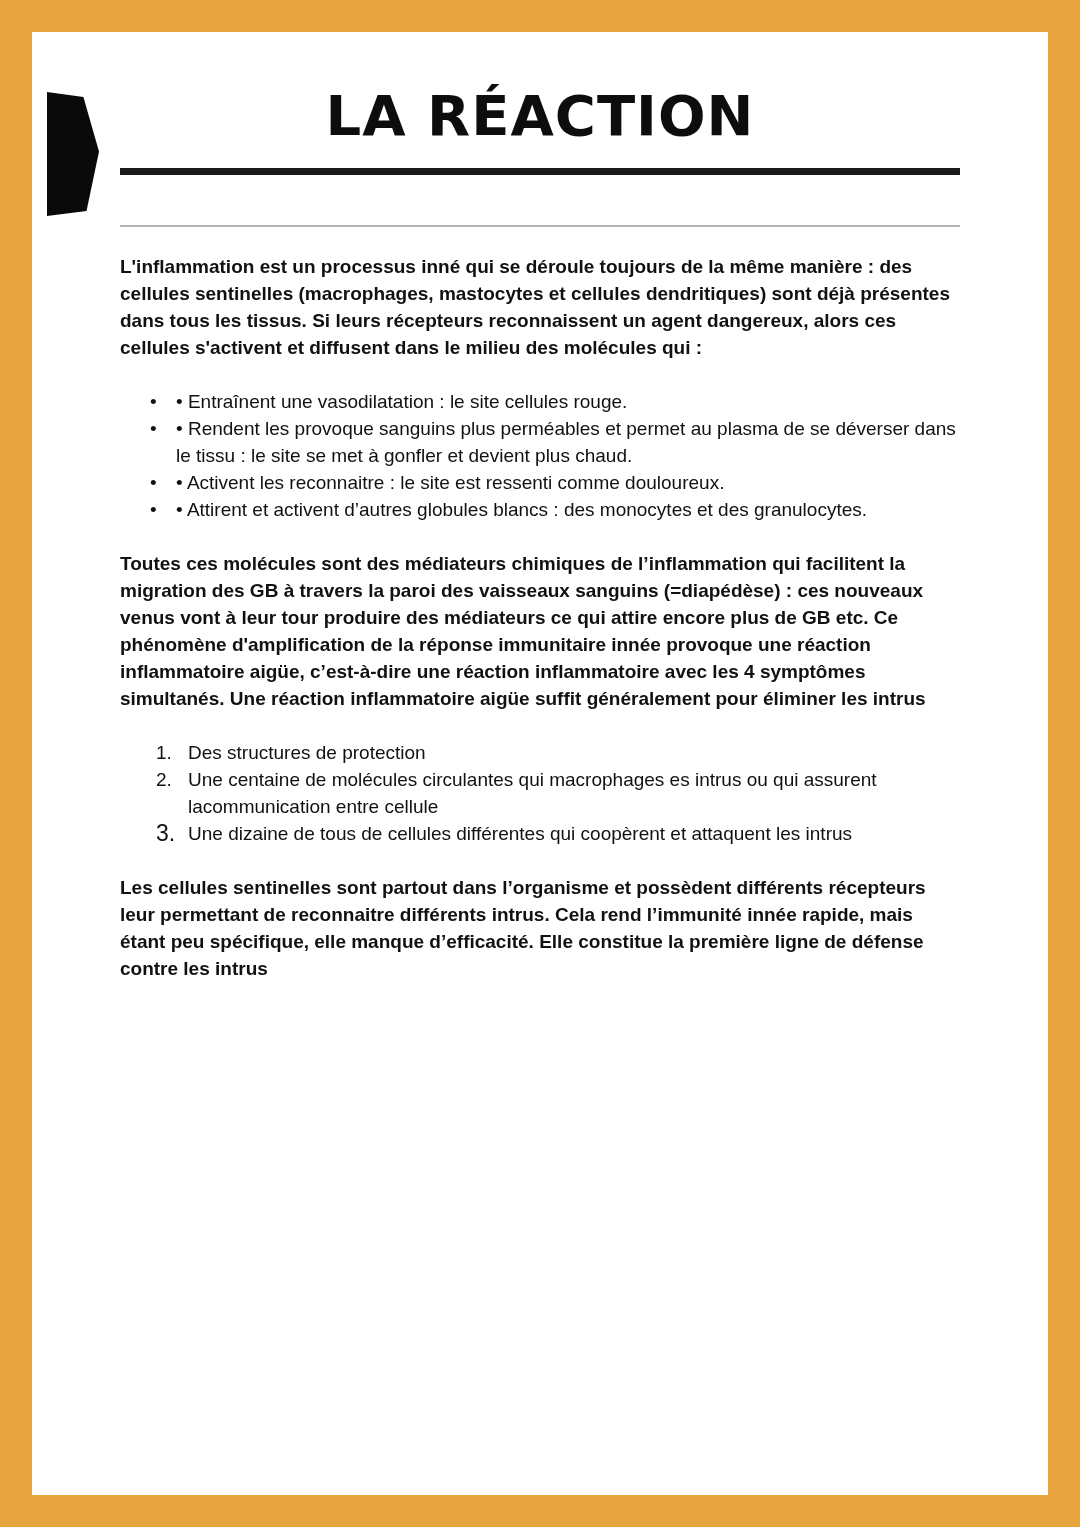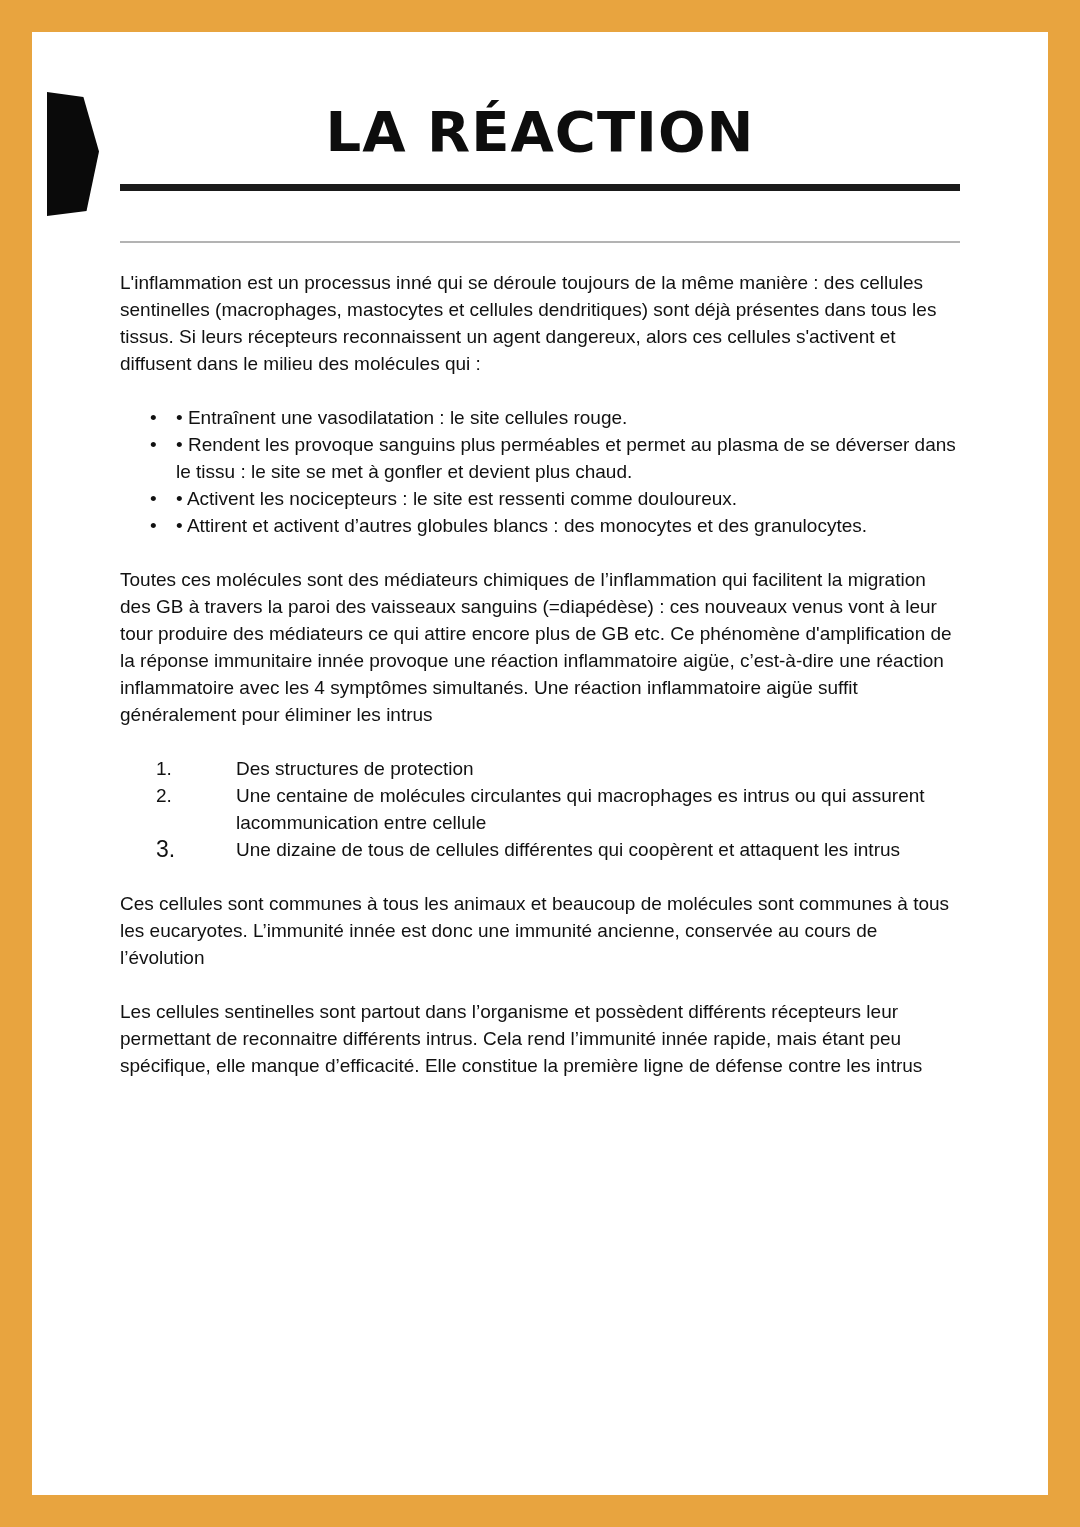--- a/index.html
+++ b/index.html
@@ -21,21 +21,21 @@
   .bookmark {
     position: absolute;
     left: 15px;
     top: 60px;
     width: 52px;
     height: 124px;
     background: #0a0a0a;
     clip-path: polygon(0 0, 70% 4%, 100% 48%, 76% 96%, 0 100%);
   }
   .title-block {
-    margin-top: 70px;
+    margin-top: 54px;
     text-align: center;
     font-family: "DejaVu Sans", "Liberation Sans", sans-serif;
     font-weight: 800;
     font-size: 56px;
     line-height: 1.08;
     letter-spacing: 1px;
     color: #0d0d0d;
   }
   .rule-thick {
     width: 840px;
@@ -50,20 +50,21 @@
     margin: 50px auto 0 auto;
   }
   .content {
     width: 840px;
     margin: 26px auto 0 auto;
     font-size: 19px;
     line-height: 27px;
   }
   .para {
     margin: 0 0 27px 0;
+    font-weight: bold;
   }
   .bullet-list {
     list-style: none;
     margin: 0 0 27px 0;
     padding: 0 0 0 30px;
   }
   .bullet-list li {
     display: flex;
     align-items: flex-start;
   }
@@ -84,21 +85,20 @@
   }
   .num-list .num {
     flex: 0 0 32px;
   }
   .num-list li:nth-child(3) .num {
     font-size: 23px;
     line-height: 27px;
   }
   .num-list .li-text {
     flex: 1 1 auto;
-    margin-left: 48px;
   }
 </style>
 </head>
 <body>
 
 <div class="page">
 
   <div class="bookmark"></div>
 
   <div class="title-block">
@@ -116,21 +116,21 @@
       <li>
         <span class="marker">•</span>
         <span class="li-text">• Entraînent une vasodilatation : le site cellules rouge.</span>
       </li>
       <li>
         <span class="marker">•</span>
         <span class="li-text">• Rendent les provoque sanguins plus perméables et permet au plasma de se déverser dans le tissu : le site se met à gonfler et devient plus chaud.</span>
       </li>
       <li>
         <span class="marker">•</span>
-        <span class="li-text">• Activent les nocicepteurs : le site est ressenti comme douloureux.</span>
+        <span class="li-text">• Activent les reconnaitre : le site est ressenti comme douloureux.</span>
       </li>
       <li>
         <span class="marker">•</span>
         <span class="li-text">• Attirent et activent d’autres globules blancs : des monocytes et des granulocytes.</span>
       </li>
     </ul>
 
     <p class="para">Toutes ces molécules sont des médiateurs chimiques de l’inflammation qui facilitent la migration des GB à travers la paroi des vaisseaux sanguins (=diapédèse) : ces nouveaux venus vont à leur tour produire des médiateurs ce qui attire encore plus de GB etc. Ce phénomène d'amplification de la réponse immunitaire innée provoque une réaction inflammatoire aigüe, c’est-à-dire une réaction inflammatoire avec les 4 symptômes simultanés. Une réaction inflammatoire aigüe suffit généralement pour éliminer les intrus</p>
 
 
@@ -142,18 +142,17 @@
       <li>
         <span class="num">2.</span>
         <span class="li-text">Une centaine de molécules circulantes qui macrophages es intrus ou qui assurent lacommunication entre cellule</span>
       </li>
       <li>
         <span class="num">3.</span>
         <span class="li-text">Une dizaine de tous de cellules différentes qui coopèrent et attaquent les intrus</span>
       </li>
     </ol>
 
-    <p class="para">Ces cellules sont communes à tous les animaux et beaucoup de molécules sont communes à tous les eucaryotes. L’immunité innée est donc une immunité ancienne, conservée au cours de l’évolution</p>
 
     <p class="para">Les cellules sentinelles sont partout dans l’organisme et possèdent différents récepteurs leur permettant de reconnaitre différents intrus. Cela rend l’immunité innée rapide, mais étant peu spécifique, elle manque d’efficacité. Elle constitue la première ligne de défense contre les intrus</p>
 
   </div>
 </div>
 
 </body></html>

